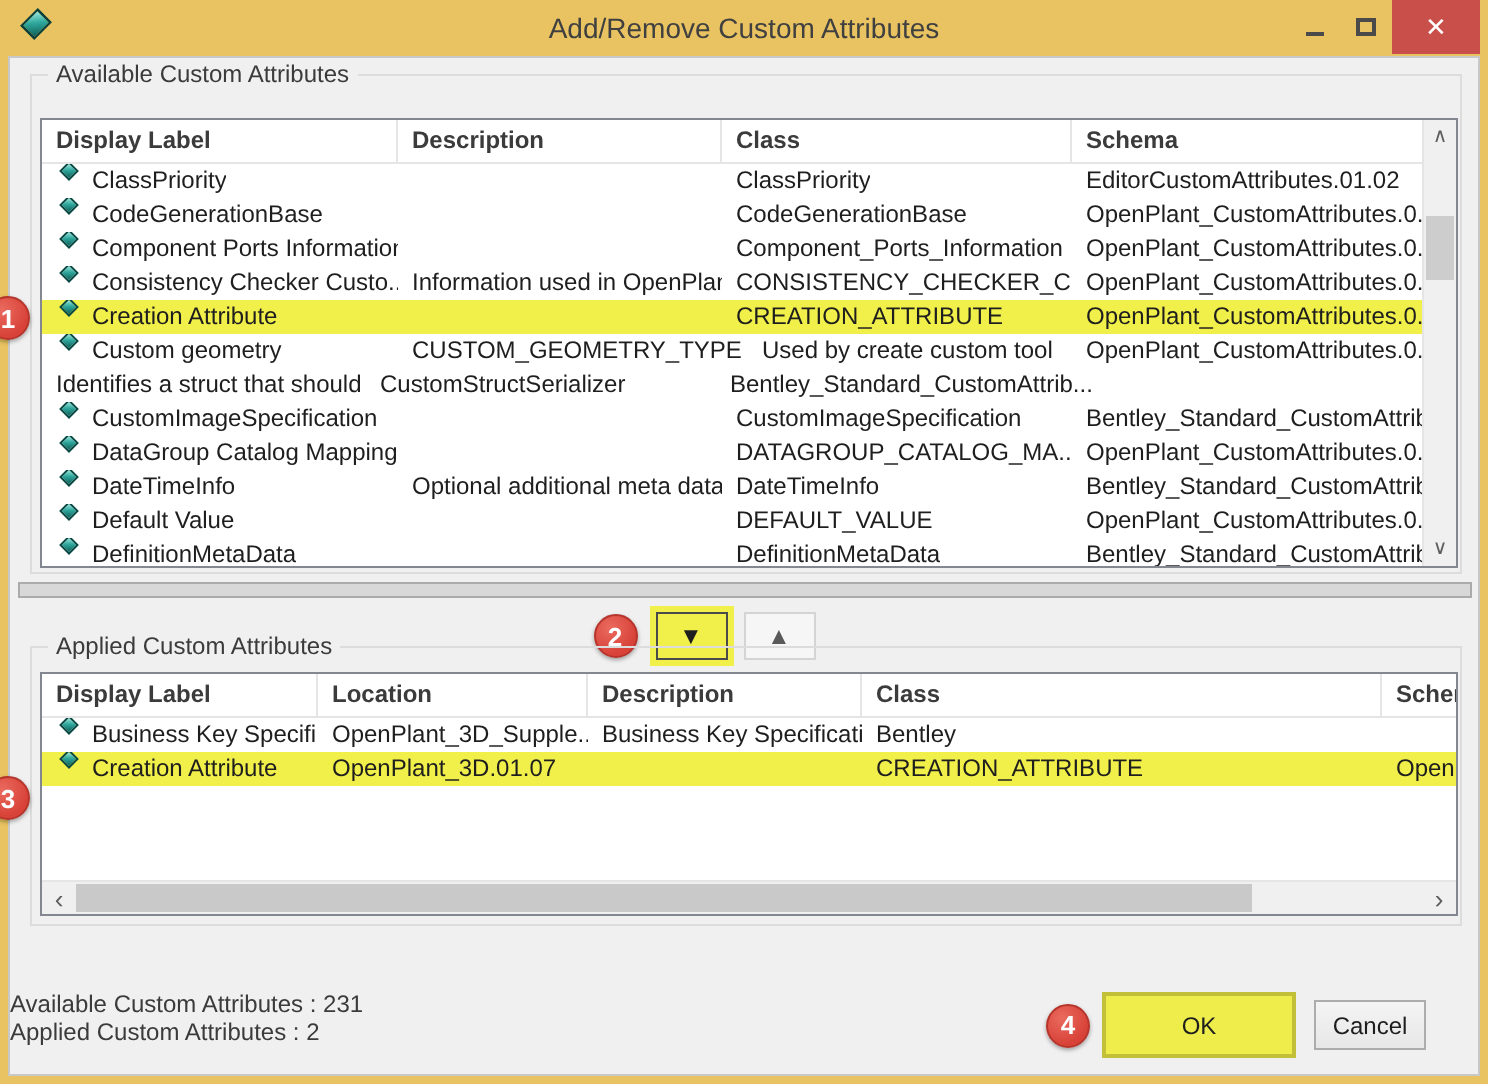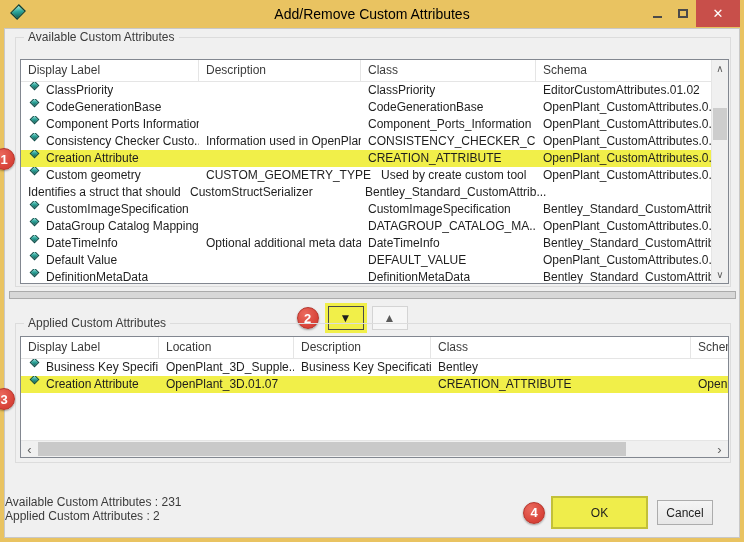--- a/index.html
+++ b/index.html
@@ -6,38 +6,38 @@
   *{box-sizing:border-box;}
   body{font-family:"Liberation Sans","DejaVu Sans",sans-serif;}
 
   .window{position:relative;width:744px;height:542px;background:#E9C361;overflow:hidden;}
 
   
   .titlebar{position:absolute;left:0;top:0;right:0;height:28px;display:flex;align-items:center;}
   .title-icon{position:absolute;left:13px;top:7px;width:10px;height:10px;
     background:linear-gradient(135deg,#9FE9E0 0%,#2FA89D 45%,#0D5F58 100%);
     border:1px solid #093F3A;transform:rotate(45deg) scaleY(1.25);}
-  .title-text{position:absolute;left:0;right:0;text-align:center;font-size:14px;color:#000000;}
+  .title-text{position:absolute;left:0;right:0;text-align:center;font-size:14px;color:#404040;}
   .win-controls{position:absolute;right:4px;top:0;height:27px;display:flex;align-items:stretch;}
   .win-btn{width:26px;display:flex;align-items:center;justify-content:center;}
   .min-glyph{width:9px;height:2px;background:#4A4A4A;margin-top:6px;}
   .max-glyph{width:10px;height:9px;border:2px solid #4A4A4A;background:transparent;}
   .close-btn{width:44px;background:#C84F4A;color:#FFFFFF;font-size:13px;font-weight:bold;
     display:flex;align-items:center;justify-content:center;}
 
   
   .client{position:absolute;left:4px;right:4px;top:28px;bottom:4px;background:#F0F0F0;
     border:1px solid #C8C8C8;}
 
   .groupbox{position:absolute;border:1px solid #DCDCDC;}
   .gb-label{position:absolute;top:-8px;left:8px;background:#F0F0F0;padding:0 4px;
     font-size:12px;color:#3B3B3B;white-space:nowrap;}
 
   .listview{position:absolute;background:#FFFFFF;border:1px solid #828790;overflow:hidden;}
-  .lv-header{display:flex;height:22px;border-bottom:1px solid #E5E5E5;background:#FFFFFF;}
+  .lv-header{display:flex;height:22px;border-bottom:1px solid #E5E5E5;background:#FFFFFF;font-weight:bold;}
   .hcell{font-size:12px;color:#3B3B3B;line-height:21px;padding-left:7px;
     border-right:1px solid #E5E5E5;white-space:nowrap;overflow:hidden;flex:none;}
   .lv-body{position:relative;}
   .lv-row{display:flex;height:17px;line-height:17px;}
   .lv-row.hl{background:#F1EF49;}
   .cell{font-size:12px;color:#1E1E1E;padding-left:7px;white-space:nowrap;overflow:hidden;
     flex:none;display:flex;align-items:flex-start;}
   .celltxt{white-space:nowrap;overflow:hidden;}
   .diamond{width:7px;height:7px;flex:none;margin:0 8px 0 3px;
     background:linear-gradient(135deg,#9FE9E0 0%,#2FA89D 45%,#0D5F58 100%);

